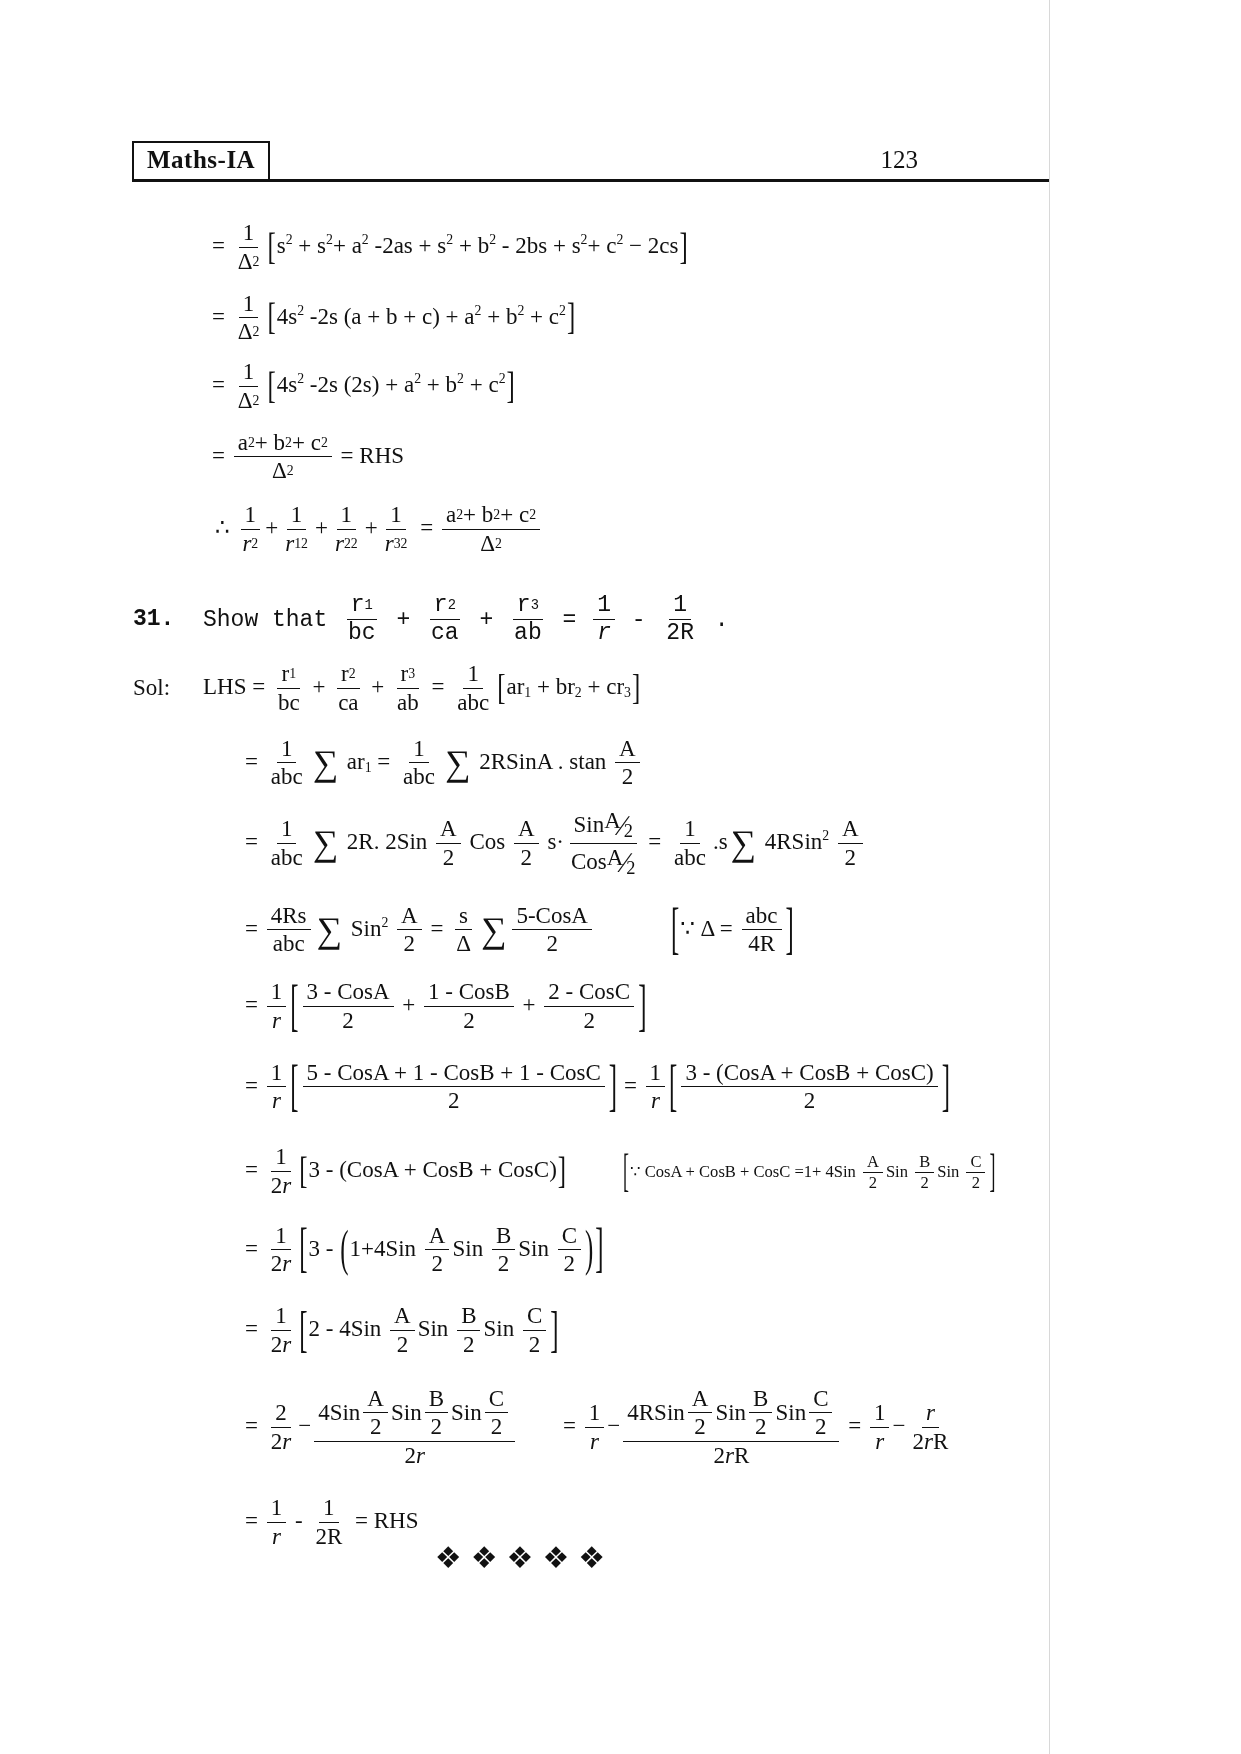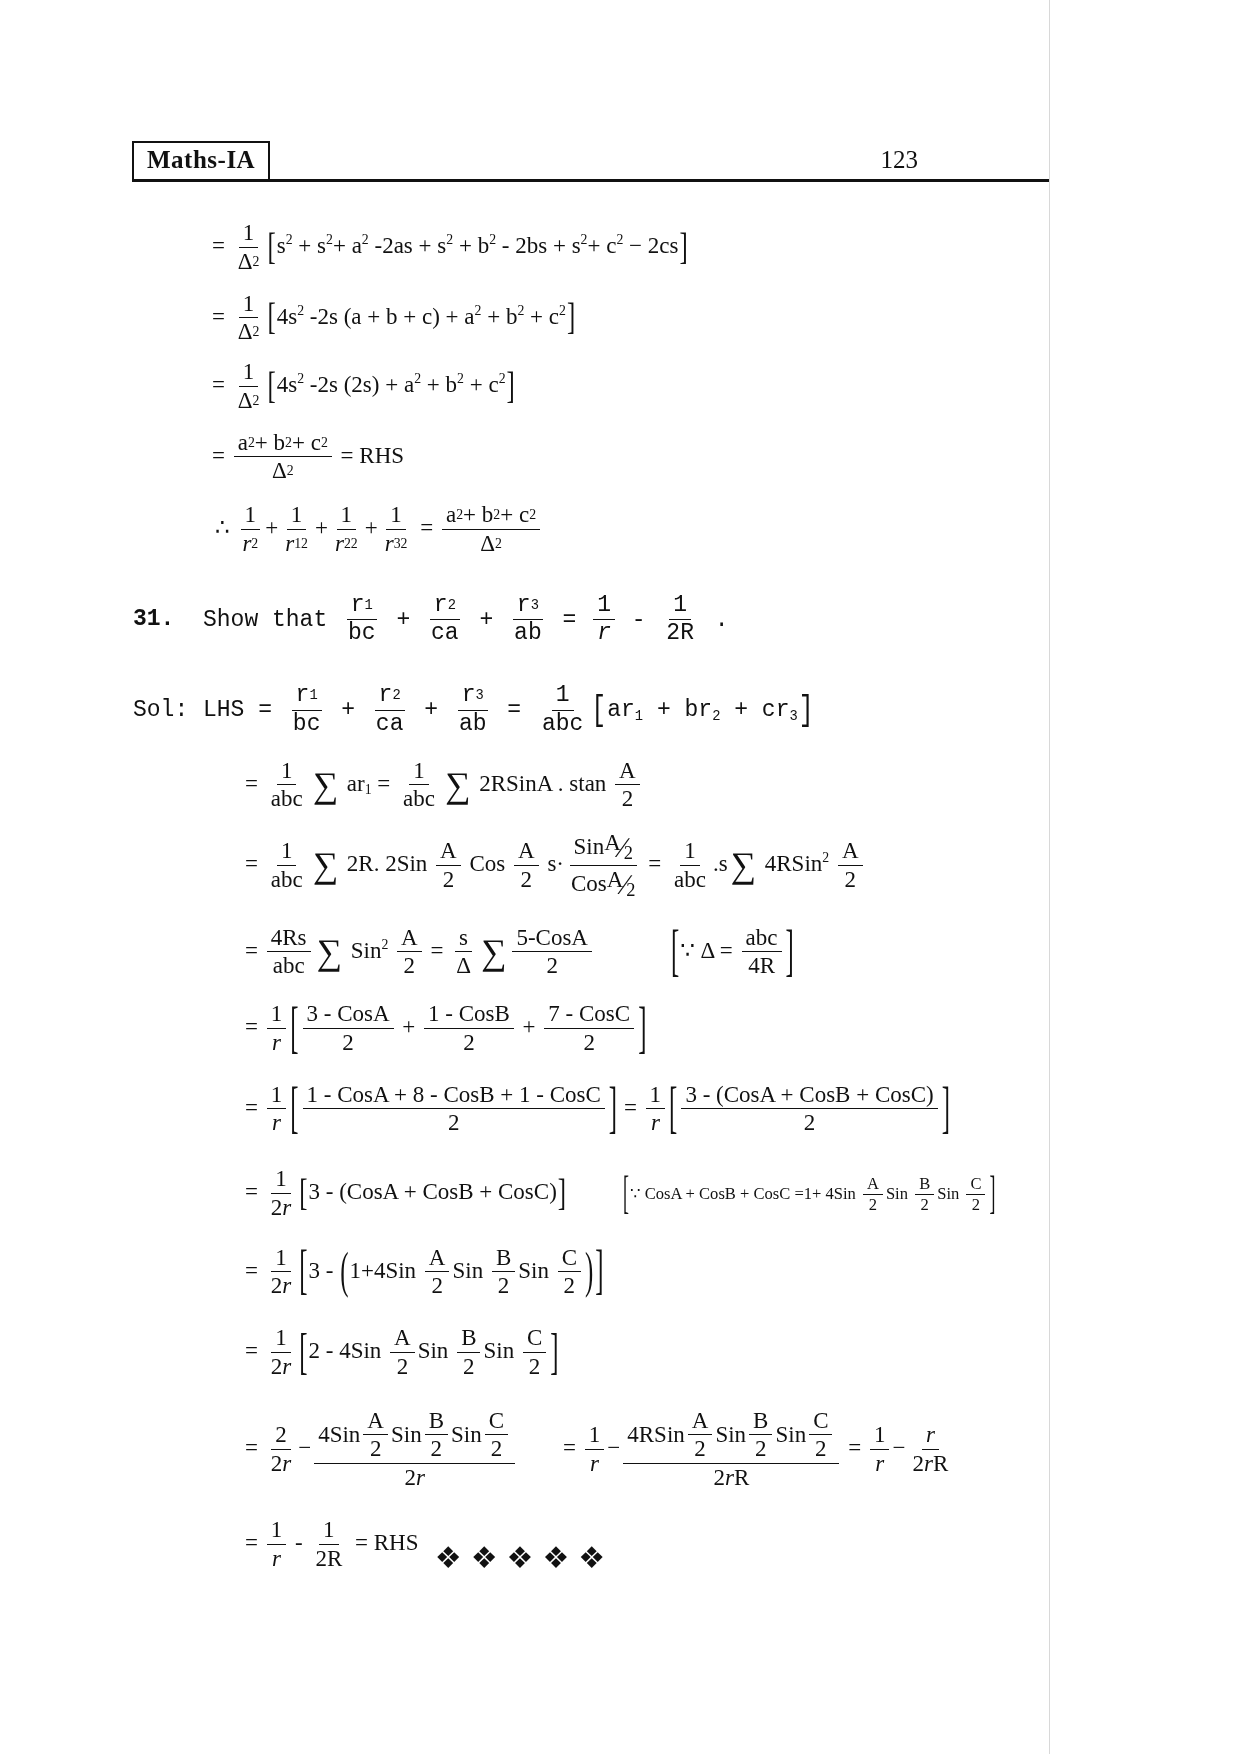--- a/index.html
+++ b/index.html
@@ -209,21 +209,21 @@
             <span class="t ital">r</span>
           </span>
         </span><span class="t"> - </span><span class="frac">
           <span class="num">
             <span class="t">1</span>
           </span>
           <span class="den">
             <span class="t">2R</span>
           </span>
         </span><span class="t"> .</span></div>
-      <div class="math-line" style="margin-top: 36px; padding-left: 0px; font-family: Liberation Mono, monospace;"><span class="label">Sol:</span><span class="t">LHS = </span><span class="frac">
+      <div class="math-line" style="margin-top: 14px; padding-left: 0px;"><span class="label">Sol:</span><span class="t">LHS = </span><span class="frac">
           <span class="num">
             <span class="t">r</span>
             <span class="sub">1</span>
           </span>
           <span class="den">
             <span class="t">bc</span>
           </span>
         </span><span class="t"> + </span><span class="frac">
           <span class="num">
             <span class="t">r</span>
@@ -367,36 +367,36 @@
           </span>
         </span><span class="t"> + </span><span class="frac">
           <span class="num">
             <span class="t">1 - CosB</span>
           </span>
           <span class="den">
             <span class="t">2</span>
           </span>
         </span><span class="t"> + </span><span class="frac">
           <span class="num">
-            <span class="t">7 - CosC</span>
+            <span class="t">2 - CosC</span>
           </span>
           <span class="den">
             <span class="t">2</span>
           </span>
         </span><span class="big" style="transform: scaleY(2.3);">]</span></div>
       <div class="math-line" style="margin-top: 26px; padding-left: 112px;"><span class="t">= </span><span class="frac">
           <span class="num">
             <span class="t">1</span>
           </span>
           <span class="den">
             <span class="t ital">r</span>
           </span>
         </span><span class="big" style="transform: scaleY(2.3);">[</span><span class="frac">
           <span class="num">
-            <span class="t">1 - CosA + 8 - CosB + 1 - CosC</span>
+            <span class="t">5 - CosA + 1 - CosB + 1 - CosC</span>
           </span>
           <span class="den">
             <span class="t">2</span>
           </span>
         </span><span class="big" style="transform: scaleY(2.3);">]</span><span class="t"> = </span><span class="frac">
           <span class="num">
             <span class="t">1</span>
           </span>
           <span class="den">
             <span class="t ital">r</span>

